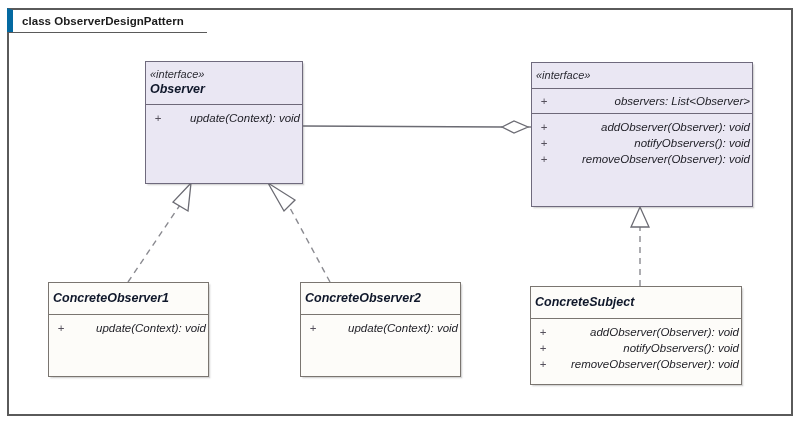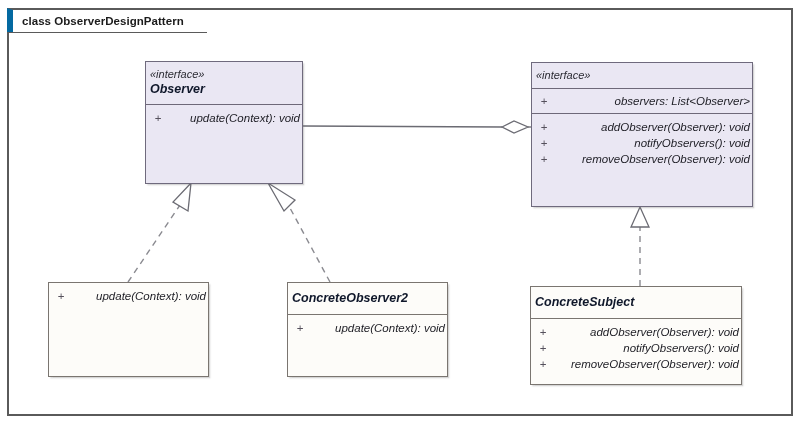--- a/index.html
+++ b/index.html
@@ -226,29 +226,32 @@
         <span class="member-sig">notifyObservers(): void</span>
       </div>
       <div class="member">
         <span class="vis">+</span>
         <span class="member-sig">removeObserver(Observer): void</span>
       </div>
     </div>
   </div>
 
   <div class="uml-box concrete" style="left:48px; top:282px; width:161px; height:95px;">
+    <div class="compartment head" style="padding-top:7px; padding-bottom:7px;">
+      <div class="cls-name plain">ConcreteObserver1</div>
+    </div>
     <div class="compartment member-list">
       <div class="member">
         <span class="vis">+</span>
         <span class="member-sig">update(Context): void</span>
       </div>
     </div>
   </div>
 
-  <div class="uml-box concrete" style="left:287px; top:282px; width:161px; height:95px;">
+  <div class="uml-box concrete" style="left:300px; top:282px; width:161px; height:95px;">
     <div class="compartment head" style="padding-top:7px; padding-bottom:7px;">
       <div class="cls-name plain">ConcreteObserver2</div>
     </div>
     <div class="compartment member-list">
       <div class="member">
         <span class="vis">+</span>
         <span class="member-sig">update(Context): void</span>
       </div>
     </div>
   </div>

